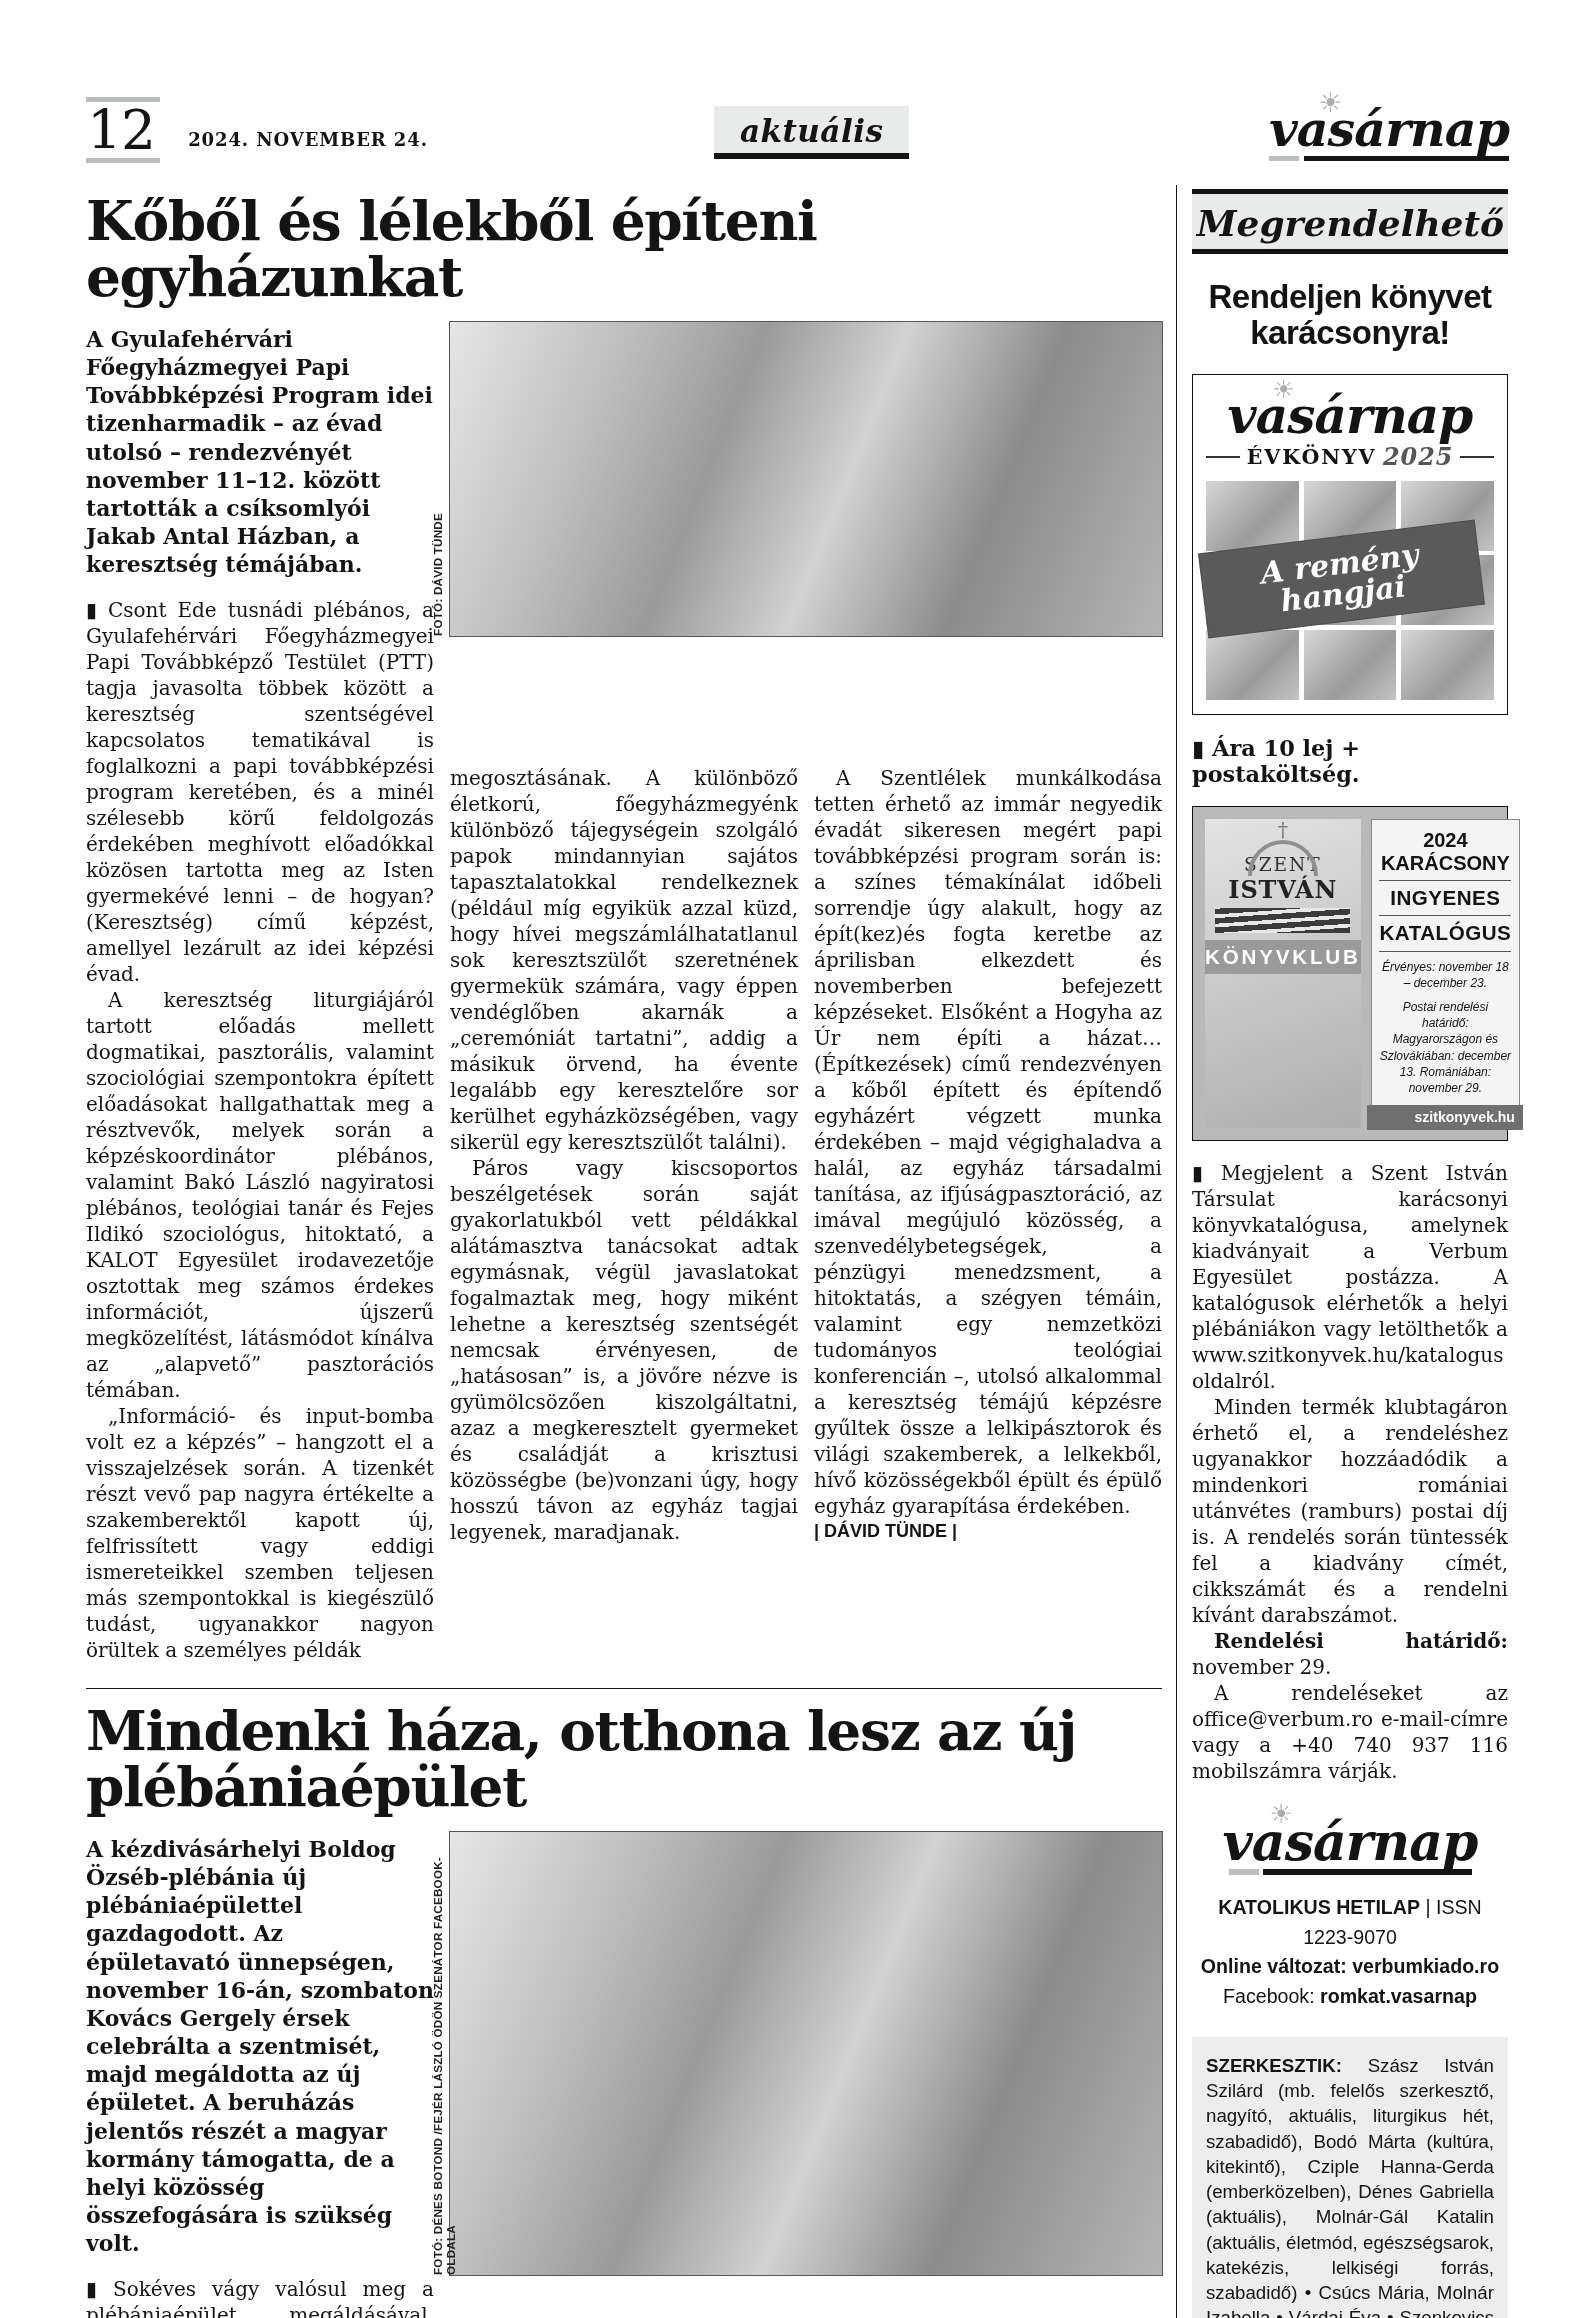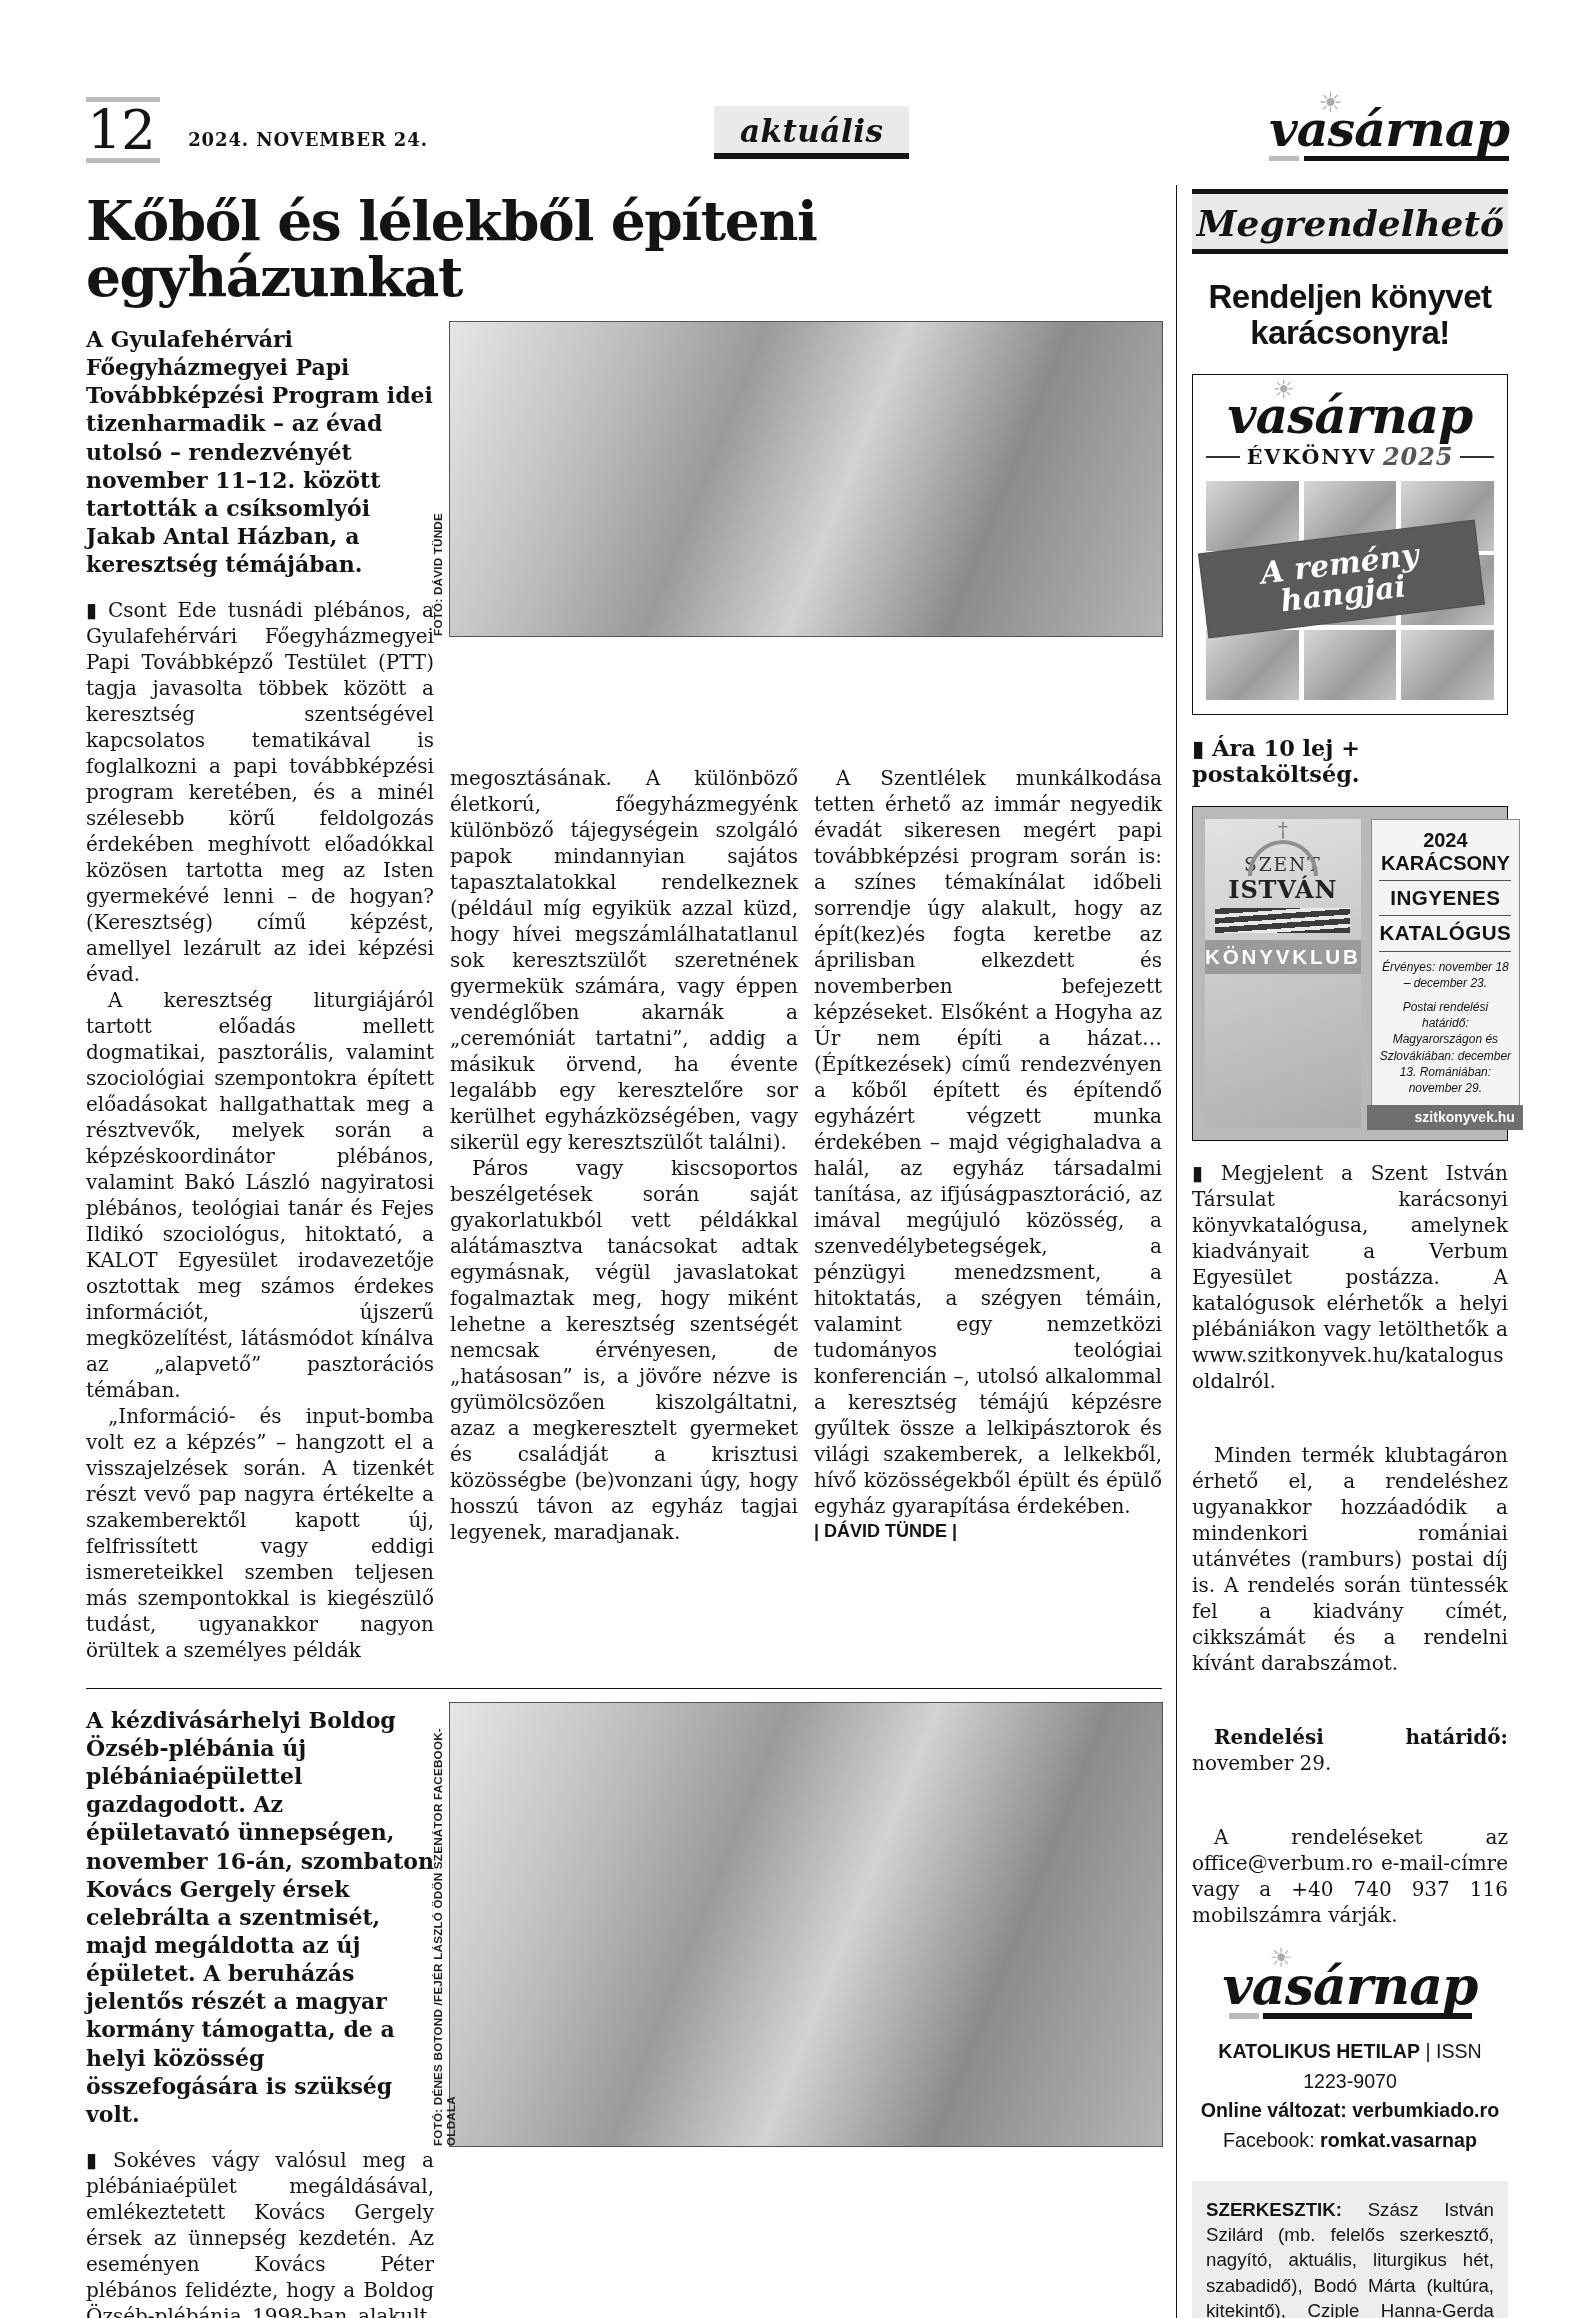--- a/index.html
+++ b/index.html
@@ -93,21 +93,21 @@
   .cat-right{flex:1;background:#f4f4f4;border:0.9px solid #888;padding:9.3px 7.5px;text-align:center;
      font-family:"Liberation Sans", sans-serif;}
   .cat-season{font-weight:bold;font-size:20px;border-bottom:1.9px solid #555;padding-bottom:4.7px;}
   .cat-free{font-size:20.6px;font-weight:bold;letter-spacing:0.5px;border-bottom:1.9px solid #555;padding:4.7px 0 5.6px;}
   .cat-small{font-style:italic;font-size:12px;line-height:1.35;margin-top:7.5px;}
   .cat-site-row{background:#6f6f6f;margin:-12px;margin-top:8.4px;padding:4.7px 8.4px;text-align:right;}
   .cat-site{color:#fff;font-family:"Liberation Sans", sans-serif;font-weight:bold;font-size:14px;}
   .catalog-stack{display:flex;flex-direction:column;}
   .sb-text{font-size:20px;line-height:1.30;margin-top:18.7px;}
   .sb-text p{margin:0;text-align:justify;}
-  .sb-text p + p{text-indent:1.1em;margin-top:48px;}
+  .sb-text p + p{text-indent:1.1em;}
   .sb-deadline{text-indent:1.1em;text-align:left;font-size:20px;margin:0;}
   .sb-logoblock{text-align:center;margin-top:33px;}
   .sb-brand{font-size:52px;}
   .sb-brand .sun{font-size:26px;left:47px;top:-15px;}
   .sb-lines{font-family:"Liberation Sans", sans-serif;margin-top:18.7px;font-size:19.6px;line-height:1.5;}
   .sb-lines .b{font-weight:bold;}
   .masthead{background:#ededed;padding:16px 14px;margin-top:26px;font-family:"Liberation Sans", sans-serif;
      font-size:18.7px;line-height:1.35;text-align:justify;}
   .masthead b{font-weight:bold;}
 </style>
@@ -170,20 +170,21 @@
                   <p>A Szentlélek munkálkodása tetten érhető az immár negyedik évadát sikeresen megért papi továbbképzési program során is: a színes témakínálat időbeli sorrendje úgy alakult, hogy az épít(kez)és fogta keretbe az áprilisban elkezdett és novemberben befejezett képzéseket. Elsőként a Hogyha az Úr nem építi a házat… (Építkezések) című rendezvényen a kőből épített és építendő egyházért végzett munka érdekében – majd végighaladva a halál, az egyház társadalmi tanítása, az ifjúságpasztoráció, az imával megújuló közösség, a szenvedélybetegségek, a pénzügyi menedzsment, a hitoktatás, a szégyen témáin, valamint egy nemzetközi tudományos teológiai konferencián –, utolsó alkalommal a keresztség témájú képzésre gyűltek össze a lelkipásztorok és világi szakemberek, a lelkekből, hívő közösségekből épült és épülő egyház gyarapítása érdekében.</p>
                 </div>
               <div class="byline">| DÁVID TÜNDE |</div>
             </div>
           </div>
         </article>
 
         <hr class="art-divider">
 
         <article style="margin-top:14px;">
+          <h1 class="headline">Mindenki háza, otthona lesz az új plébániaépület</h1>
           <div class="a-grid">
             <div class="cell-c1">
               <p class="lead">A kézdivásárhelyi Boldog Özséb-plébánia új plébániaépülettel gazdagodott. Az épületavató ünnepségen, november 16-án, szombaton Kovács Gergely érsek celebrálta a szentmisét, majd megáldotta az új épületet. A beruházás jelentős részét a magyar kormány támogatta, de a helyi közösség összefogására is szükség volt.</p>
               <div class="textcol">
                   <p>▮ Sokéves vágy valósul meg a plébániaépület megáldásával, emlékeztetett Kovács Gergely érsek az ünnepség kezdetén. Az eseményen Kovács Péter plébános felidézte, hogy a Boldog Özséb-plébánia 1998-ban alakult, majd a szolgáló plébánosok tovább bővítették az épületet, tájékoztat az MTI. Az új plébánia iránti vágy mindig megvolt, mondta a plébános, de a közösség önerőből nem tudta volna megvalósítani. 2020 decemberében az érsekséggel közösen benyújtották a pályázatot, amely elnyerte a magyar kormány támogatását 135 millió Ft értékben. Az összességében 2,8 millió lejes beruházást Kovászna Megye Tanácsa, Kézdivásárhely önkormányzata, valamint az egyházközség hívei és több helyi magáncég, szponzorok is támogatták. A plébános hangsúlyozta, hogy az új ingatlan a közösséget fogja szolgálni, mindenki háza, otthona lesz. A kétszintes épület földszintjén irodák és közösségi</p>
                 </div>
             </div>
             <div class="cell-photo">
               <div class="photo-wrap">
                 <div class="photo photo2"></div>

